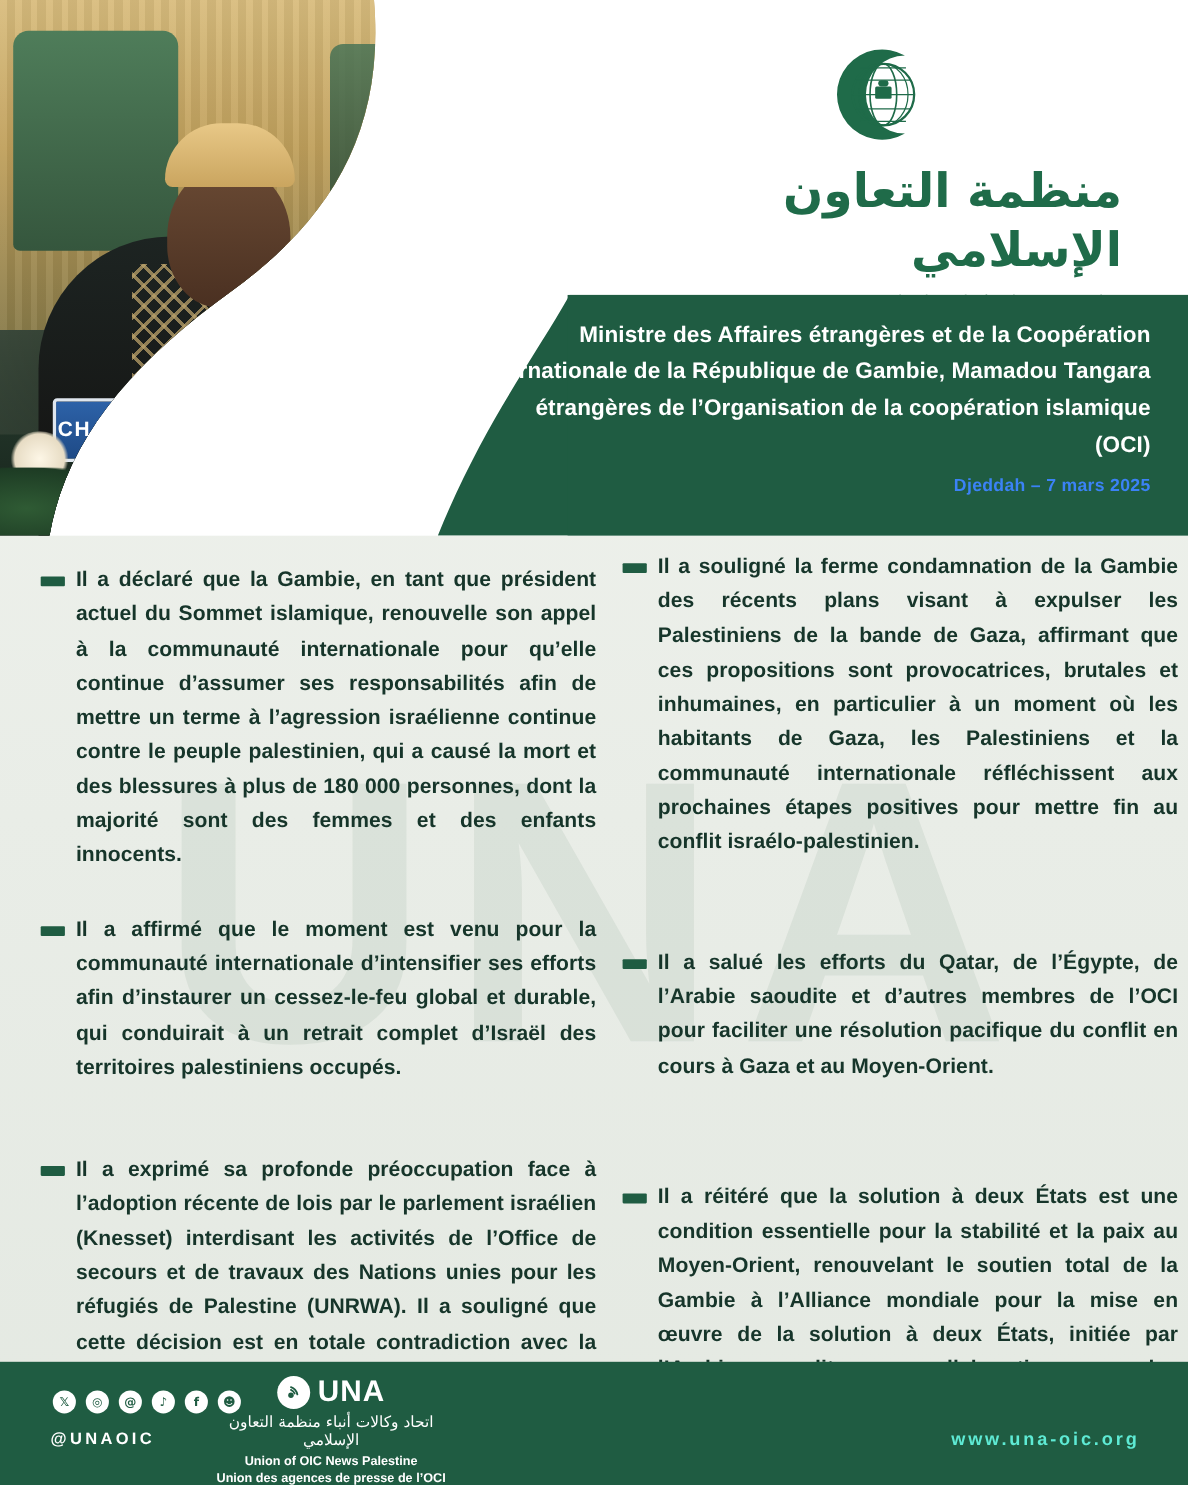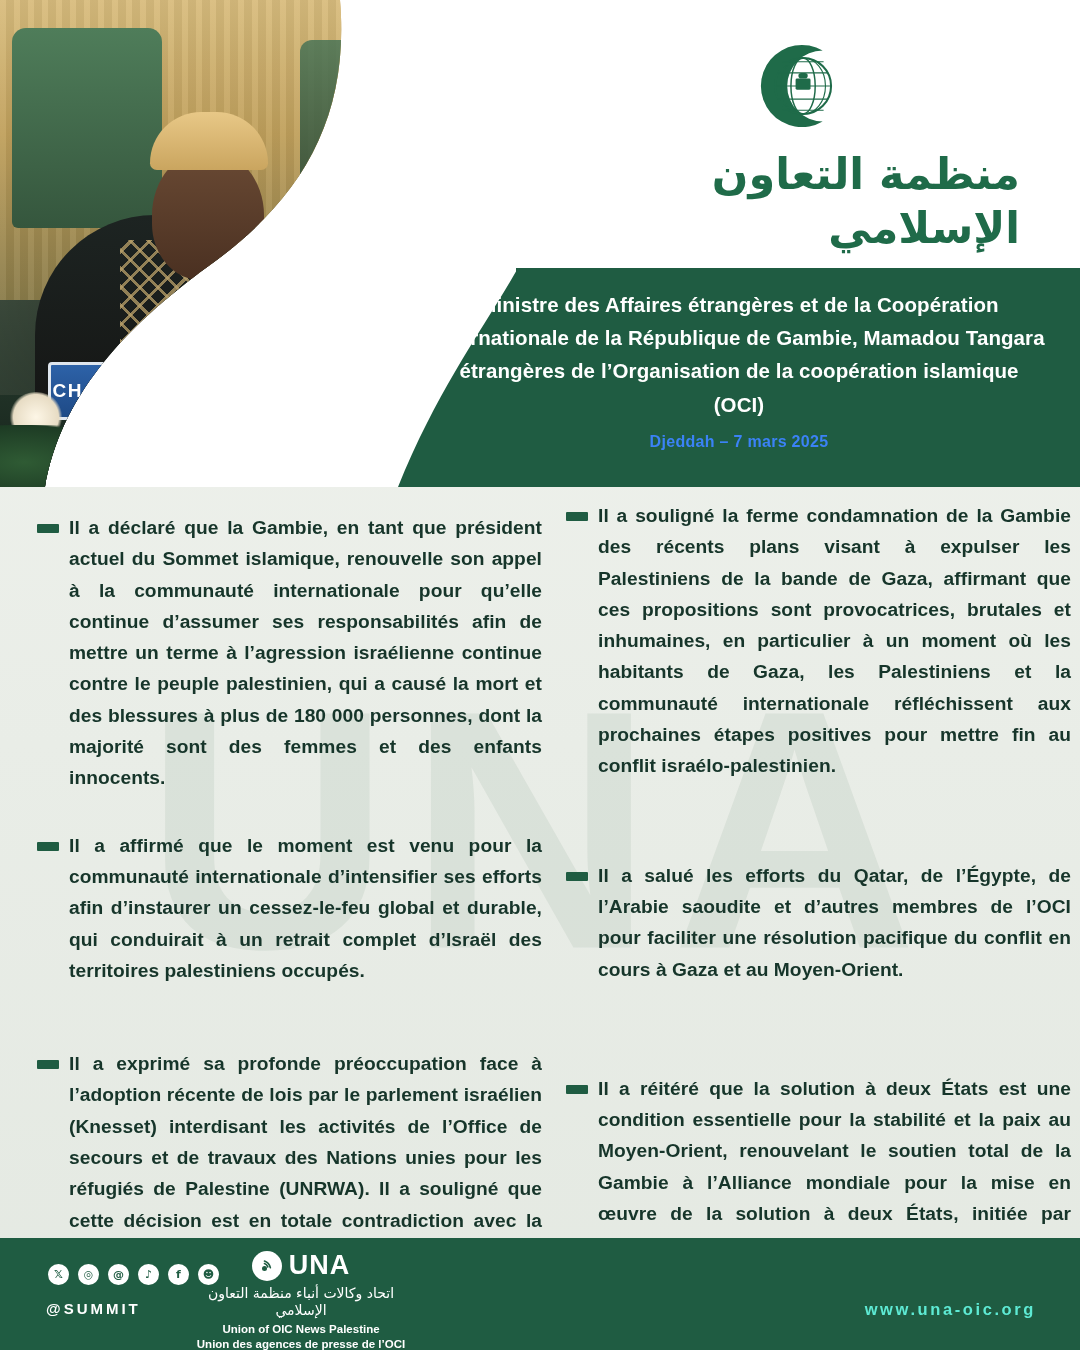--- a/index.html
+++ b/index.html
@@ -218,21 +218,21 @@
   .title-band {
     position: absolute;
     left: 398px; top: 268px;
     width: 682px;
     height: 219px;
     background: #1f5c42;
     border-top-left-radius: 0px;
   }
   .title-band .tb-inner {
     padding: 20px 34px 0 34px;
-    text-align: center;
+    text-align: right;
   }
   .title-line {
     color: #ffffff;
     font-size: 20.5px;
     font-weight: 700;
     line-height: 1.62;
     letter-spacing: .1px;
   }
   .title-date {
     margin-top: 12px;
@@ -465,21 +465,21 @@
 
     <div class="social">
       <span class="soc">𝕏</span>
       <span class="soc">◎</span>
       <span class="soc">@</span>
       <span class="soc">♪</span>
       <span class="soc">f</span>
       <span class="soc">☻</span>
     </div>
 
-    <div class="handle">@SUMMIT</div>
+    <div class="handle">@UNAOIC</div>
 
     <div class="una-logo">
       <div class="una-mark">
         <span class="badge">
           <svg viewBox="0 0 24 24" width="20" height="20" aria-hidden="true">
             <circle cx="9" cy="15" r="3" fill="#1f5c42"></circle>
             <path d="M13 13 A7 7 0 0 0 9 9" stroke="#1f5c42" stroke-width="2" fill="none" stroke-linecap="round"></path>
             <path d="M16 14 A11 11 0 0 0 9 6" stroke="#1f5c42" stroke-width="2" fill="none" stroke-linecap="round"></path>
           </svg>
         </span>

